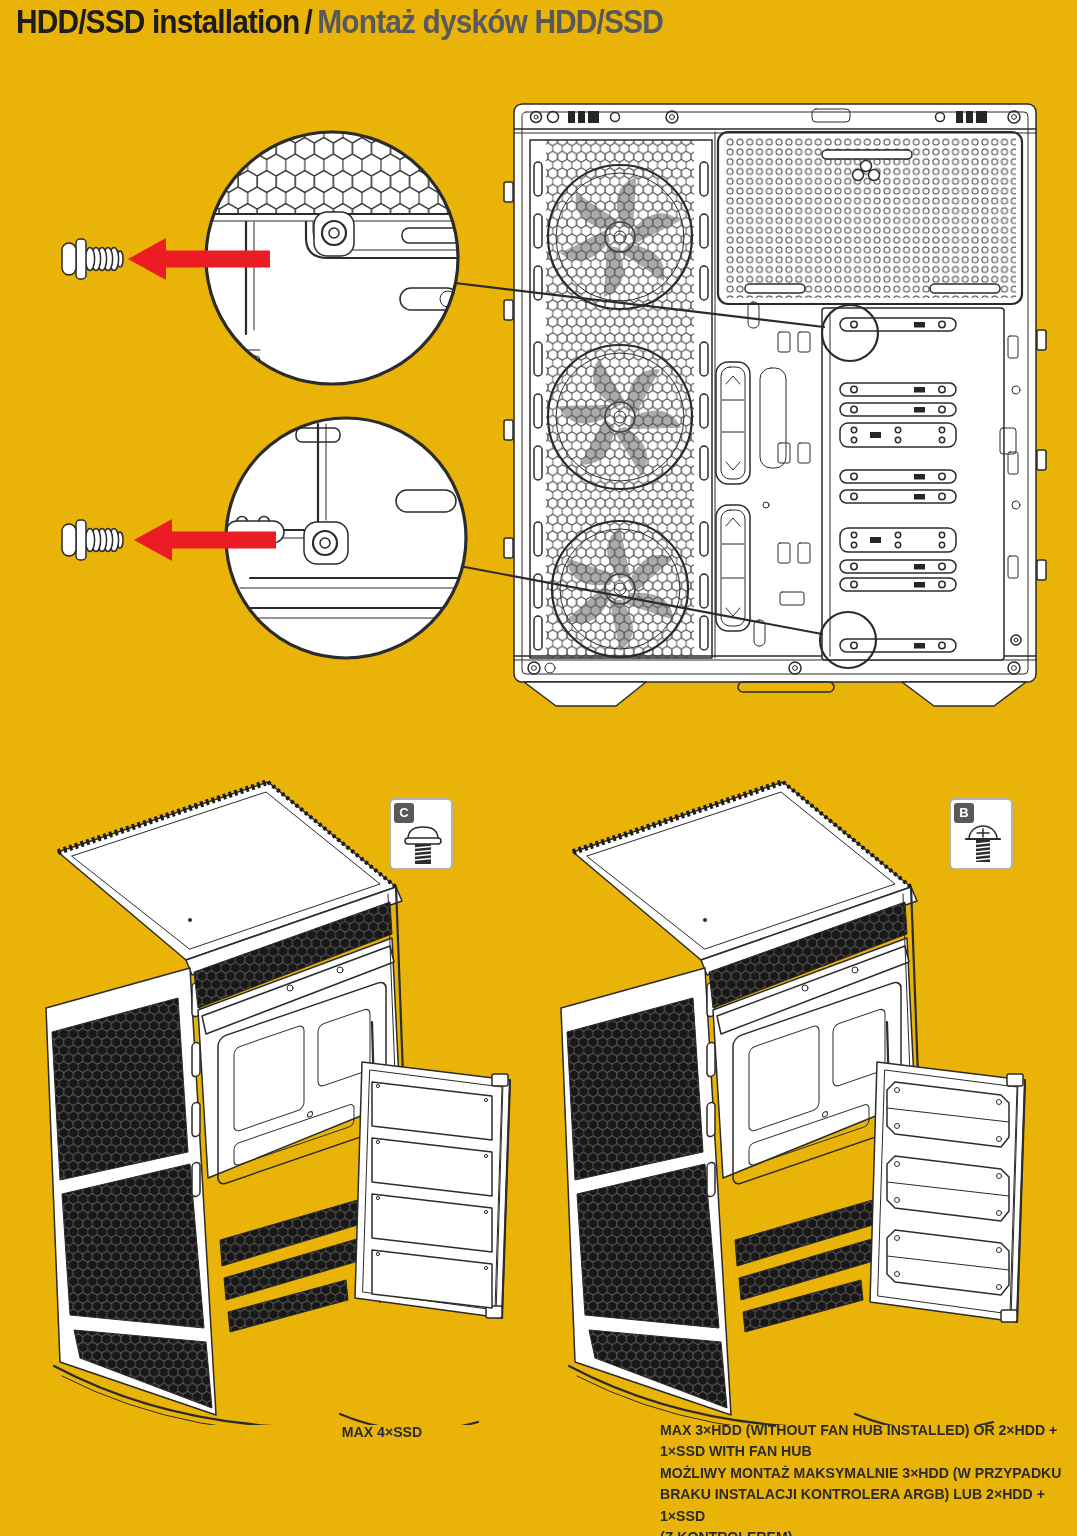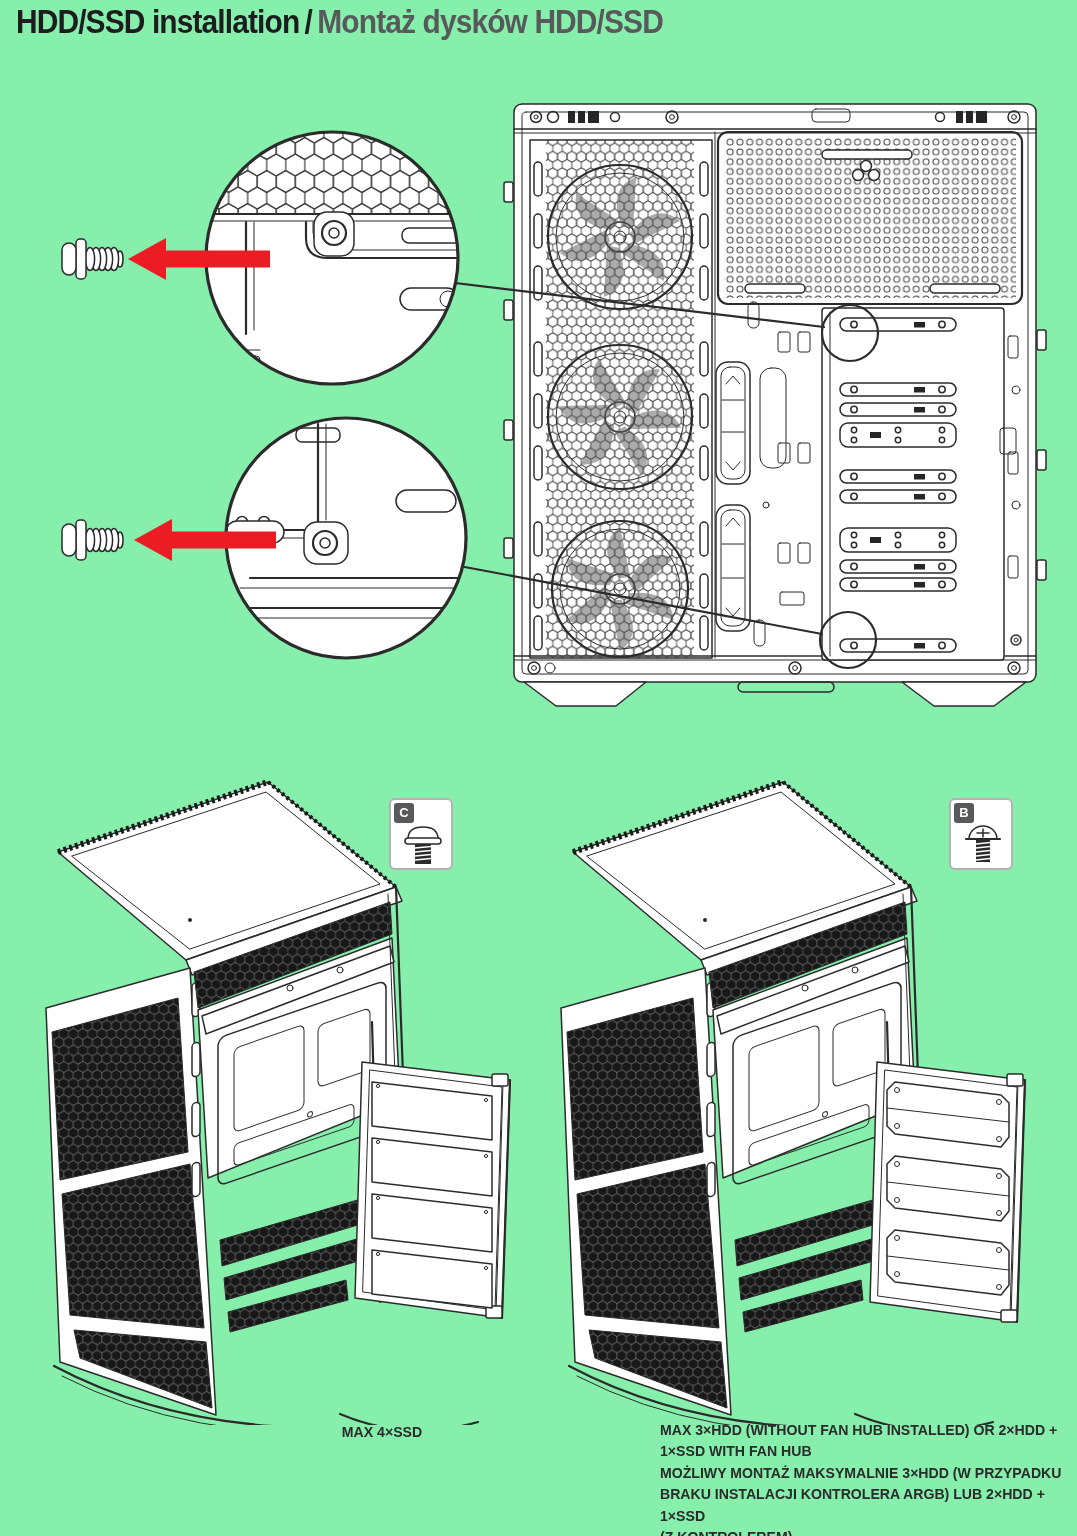--- a/index.html
+++ b/index.html
@@ -1,16 +1,16 @@
 <!DOCTYPE html>
 <html><head>
 <meta charset="utf-8">
 <style>
   html,body{margin:0;padding:0;background:#fff}
-  .page{position:relative;width:1077px;height:1536px;background:#86efac;overflow:hidden;
+  .page{position:relative;width:1077px;height:1536px;background:#eab308;overflow:hidden;
         font-family:"Liberation Sans",sans-serif;}
   
   .hdr{position:absolute;left:16px;top:2px;white-space:nowrap;font-weight:bold;
        font-size:34px;letter-spacing:-1px;transform:scaleX(.88);transform-origin:left top;}
   .t-en{color:#1d1d1f}
   .t-sep{color:#1d1d1f;padding:0 6px}
   .t-pl{color:#58595b}
   
   .ln{stroke:#2b2b2b;fill:none;stroke-width:1.5;stroke-linecap:round;stroke-linejoin:round}
   .lw{stroke:#2b2b2b;fill:#fff;stroke-width:1.5;stroke-linejoin:round}

